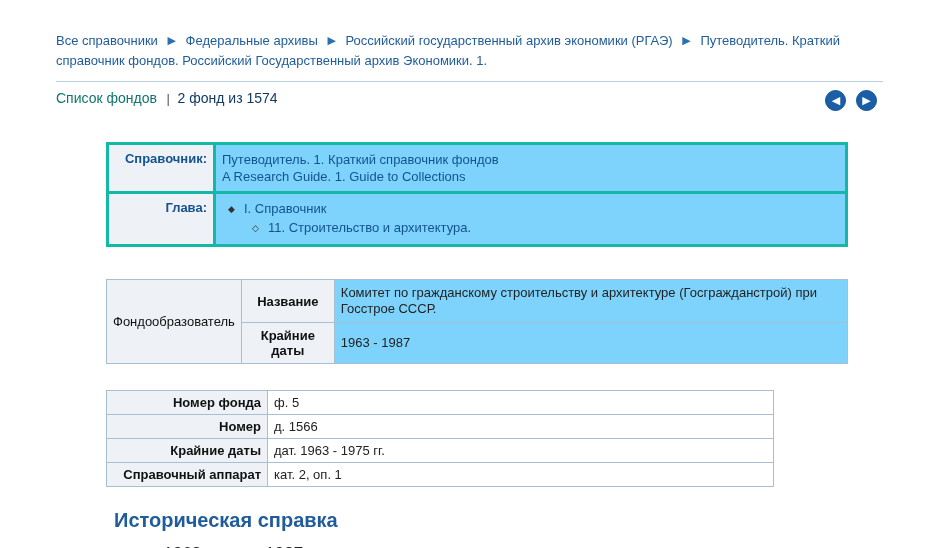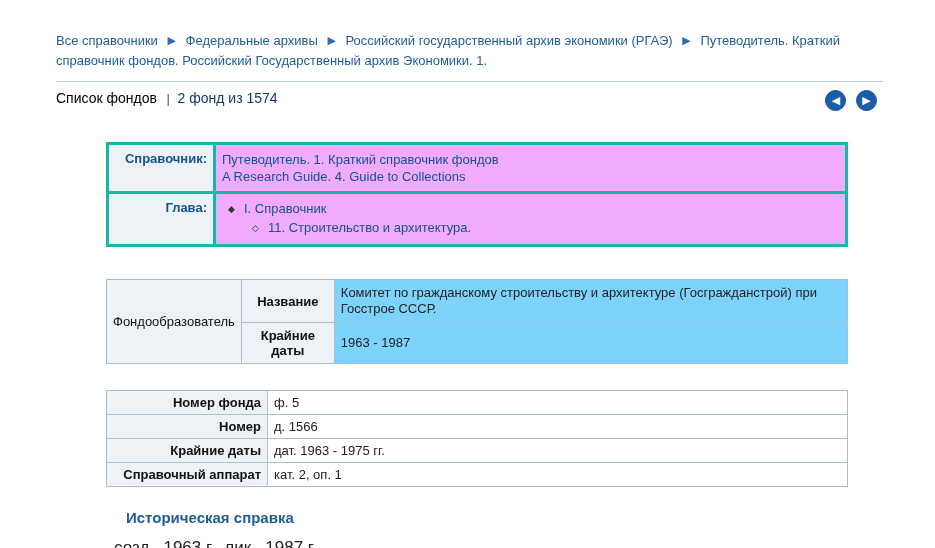--- a/index.html
+++ b/index.html
@@ -47,21 +47,21 @@
     margin: 4px 40px 0 44px;
   }
 
   
   .title-row {
     padding: 8px 40px 0 44px;
     position: relative;
     height: 28px;
   }
   .title-link {
-    color: #000000;
+    color: #0f766e;
     font-size: 14px;
     text-decoration: none;
     cursor: pointer;
   }
   .title-pipe {
     color: #555;
     margin: 0 4px 0 6px;
   }
   .title-count {
     color: #123a63;
@@ -100,21 +100,21 @@
   }
   .lbl-cell {
     background: #eef1f5;
     color: #14538f;
     font-weight: bold;
     text-align: right;
     white-space: nowrap;
     width: 92px;
   }
   .val-cell {
-    background: #f0abfc;
+    background: #7dd3fc;
     color: #14538f;
   }
   .val-cell .line {
     display: block;
     line-height: 17px;
   }
   .val-cell a, .link {
     color: #14538f;
     text-decoration: none;
     cursor: pointer;
@@ -178,21 +178,21 @@
     vertical-align: middle;
   }
   .founder-val {
     background: #7dd3fc;
     color: #222;
     line-height: 16px;
   }
 
   
   .details-table {
-    width: 742px;
+    width: 668px;
     margin: 26px 0 0 94px;
     border-collapse: collapse;
     border: 1px solid #a8bfd2;
   }
   .details-table td {
     border: 1px solid #a8bfd2;
     padding: 3px 6px;
     line-height: 17px;
   }
   .details-key {
@@ -208,23 +208,23 @@
     color: #222;
   }
 
   
   .history {
     margin: 22px 0 0 94px;
     width: 760px;
   }
   .history h2 {
     color: #1f5c99;
-    font-size: 15px;
+    font-size: 20px;
     font-weight: bold;
-    margin: 0 0 14px 20px;
+    margin: 0 0 14px 8px;
   }
   .history p {
     margin: 0 0 18px 8px;
     font-size: 17px;
     color: #222;
     line-height: 16px;
   }
 </style>
 </head>
 <body>
@@ -251,21 +251,21 @@
       <span class="arrow-btn">▶</span>
     </span>
   </div>
 
   <table class="guide-table">
     <tbody>
         <tr>
       <td class="lbl-cell">Справочник:</td>
       <td class="val-cell">
         <span class="line link">Путеводитель. 1. Краткий справочник фондов</span>
-        <span class="line link">A Research Guide. 4. Guide to Collections</span>
+        <span class="line link">A Research Guide. 1. Guide to Collections</span>
       </td>
     </tr>
     <tr>
       <td class="lbl-cell">Глава:</td>
       <td class="val-cell">
         <ul class="chapter">
           <li class="lvl1">
             <span class="link">I. Справочник</span>
           </li>
           <li class="lvl2">

